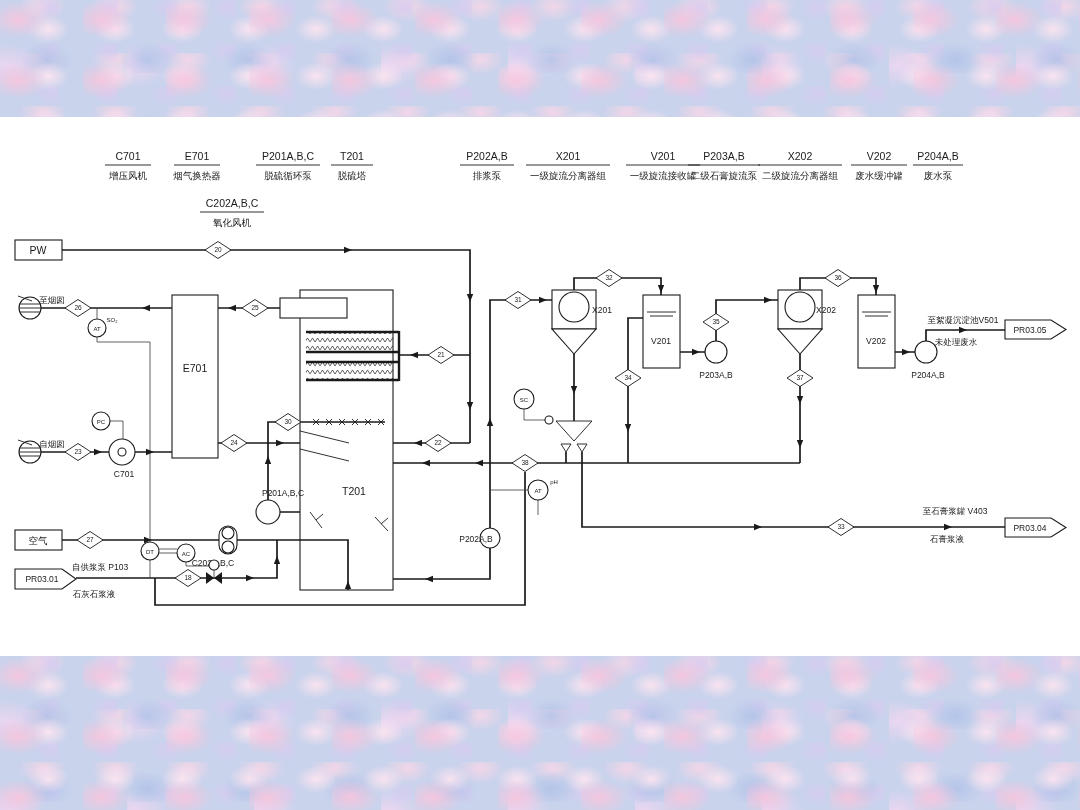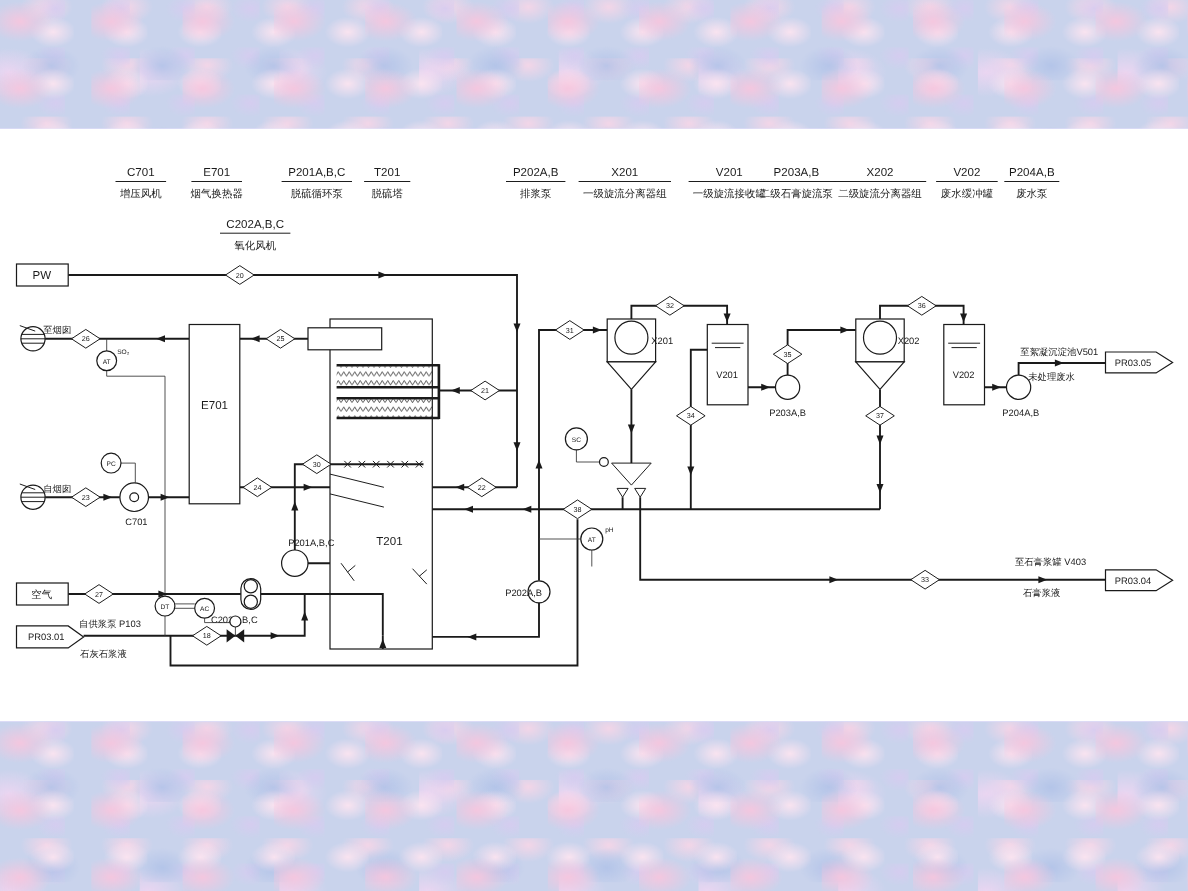--- a/index.html
+++ b/index.html
@@ -1,16 +1,16 @@
 <!DOCTYPE html>
 <html><head>
 <meta charset="utf-8">
 <style>
   html,body{margin:0;padding:0;}
-  .page{position:relative;width:1080px;height:810px;background:#c4b5fd;overflow:hidden;
+  .page{position:relative;width:1080px;height:810px;background:#be185d;overflow:hidden;
         font-family:"Liberation Sans", sans-serif;}
   .band{position:absolute;left:0;width:1080px;
     background-color:#c9d3ec;
     background-image:
       radial-gradient(ellipse 42px 26px at 22% 32%, rgba(246,198,222,.95), rgba(246,198,222,0) 70%),
       radial-gradient(ellipse 30px 20px at 72% 62%, rgba(252,228,240,.95), rgba(252,228,240,0) 70%),
       radial-gradient(ellipse 38px 26px at 46% 82%, rgba(176,194,232,.85), rgba(176,194,232,0) 70%),
       radial-gradient(ellipse 26px 18px at 86% 18%, rgba(214,204,240,.9), rgba(214,204,240,0) 70%),
       radial-gradient(ellipse 52px 32px at 6% 74%, rgba(238,214,242,.9), rgba(238,214,242,0) 70%),
       radial-gradient(ellipse 34px 22px at 58% 12%, rgba(247,214,231,.9), rgba(247,214,231,0) 70%);

